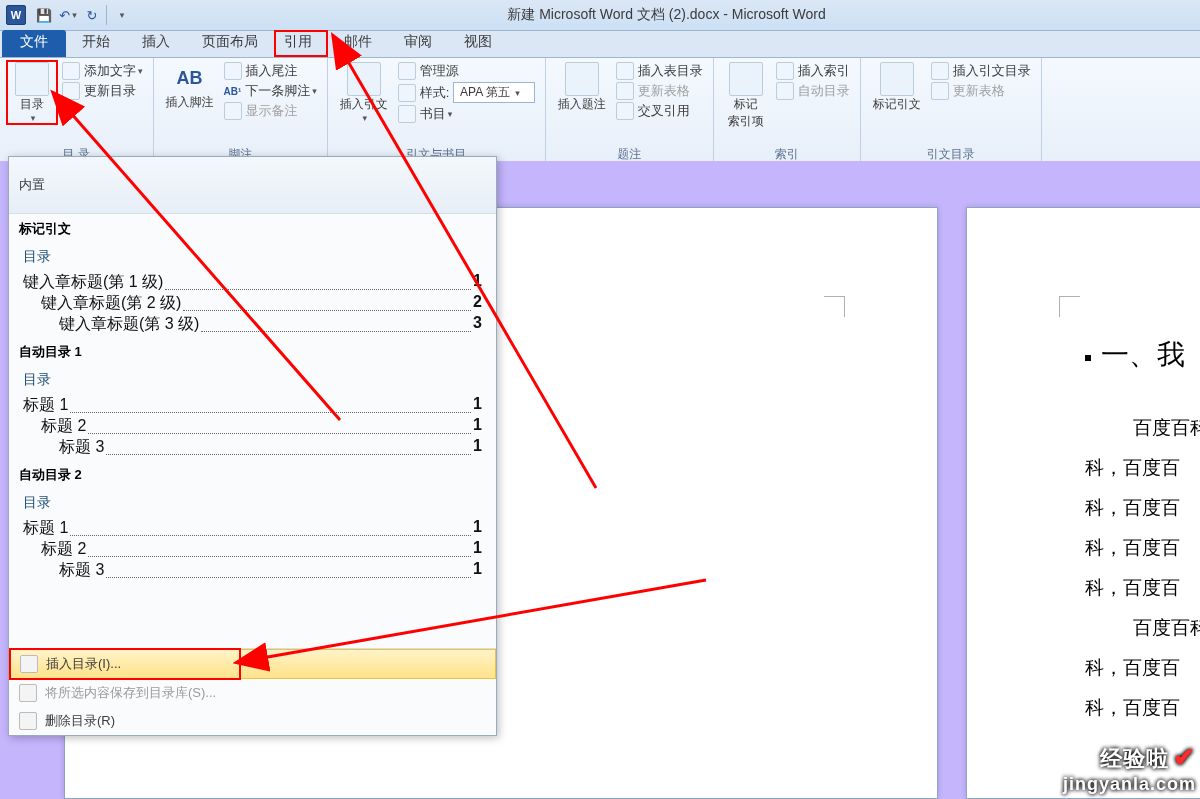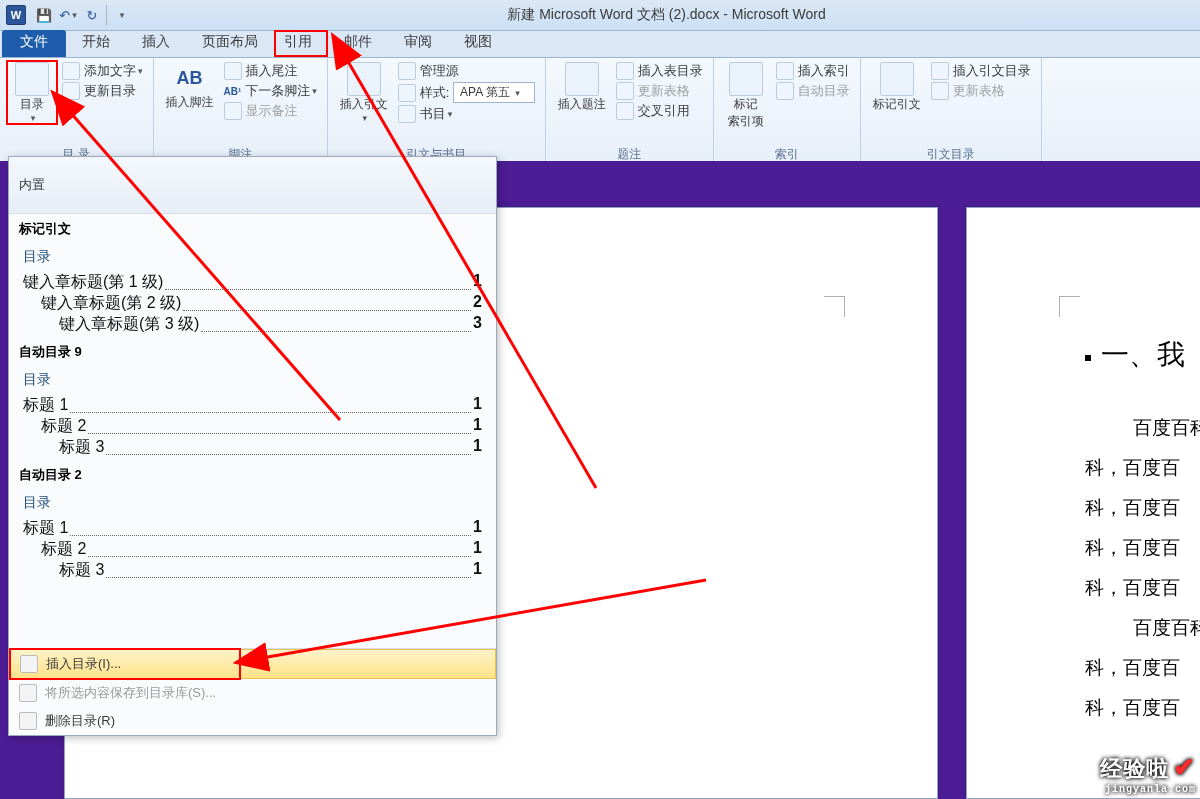--- a/index.html
+++ b/index.html
@@ -190,21 +190,21 @@
     border:1px solid #bbb; background:#f4f4f4; margin-right:8px;
     border-radius:2px;
   }
 
   
   .workspace {
     position:absolute;
     left:0; right:0;
     top: 161px;
     bottom:0;
-    background: #4c1d95;
+    background: #c4b5fd;
   }
   .page1 {
     position:absolute;
     left:64px; top:46px;
     width:872px; height:590px;
     background:#fff;
     border:1px solid #8ea3bf;
     box-shadow: 0 0 6px rgba(0,0,0,0.15);
   }
   .page2 {
@@ -247,21 +247,21 @@
     position:absolute;
     right:4px; bottom:4px;
     z-index:120;
     color:#fff;
     text-align:right;
     font-family: "Microsoft YaHei", sans-serif;
     text-shadow: 0 0 4px #000, 0 0 4px #000;
     pointer-events:none;
   }
   .wm-top { font-size:22px; font-weight:bold; letter-spacing:1px;}
-  .wm-bottom { font-size:10px; font-weight:bold; letter-spacing:1px;font-family:Liberation Mono, monospace;}
+  .wm-bottom { font-size:18px; font-weight:bold; letter-spacing:1px;}
   .wm-check { color:#ff2a2a; font-size:26px; margin-left:4px;}
 
   .red-box-outline {
     position:absolute;
     border:2px solid red;
     z-index:90;
     pointer-events:none;
   }
 </style>
 </head>
@@ -466,21 +466,21 @@
           <span class="dots"></span>
           <span class="pg">2</span>
         </div>
       <div class="toc-line indent2">
           <span class="label">键入章标题(第 3 级)</span>
           <span class="dots"></span>
           <span class="pg">3</span>
         </div>
     </div>
 
-    <div class="gallery-caption">自动目录 9</div>
+    <div class="gallery-caption">自动目录 1</div>
     <div class="gallery-card">
       <div class="toc-title">目录</div>
       <div class="toc-line">
           <span class="label">标题 1</span>
           <span class="dots"></span>
           <span class="pg">1</span>
         </div>
       <div class="toc-line indent1">
           <span class="label">标题 2</span>
           <span class="dots"></span>

